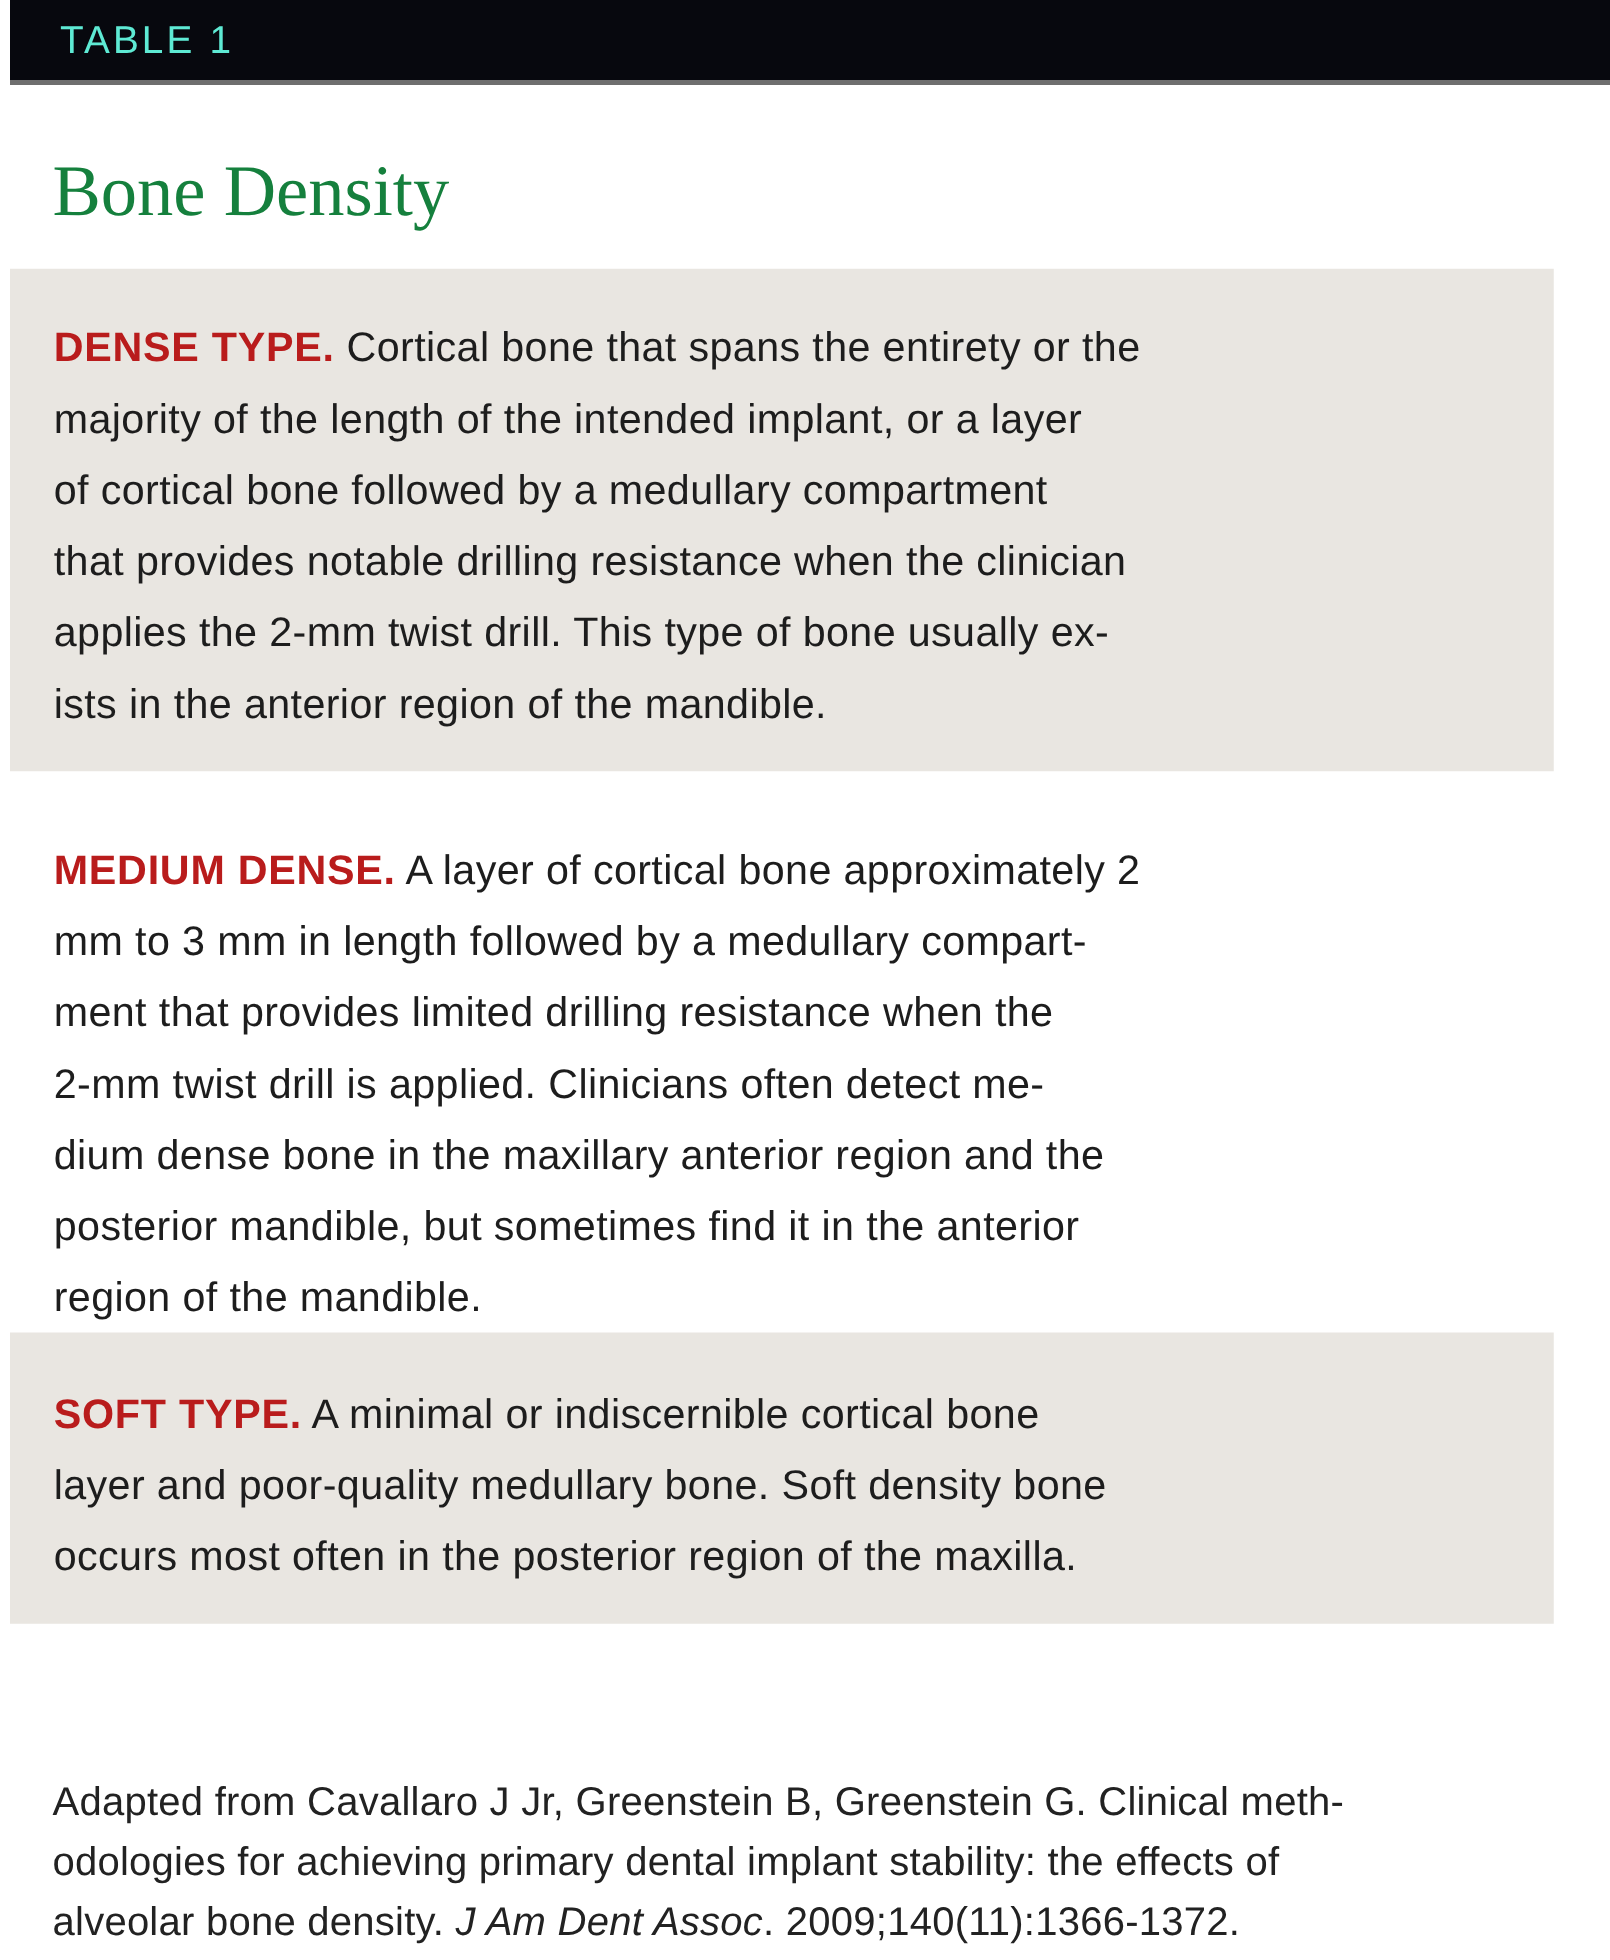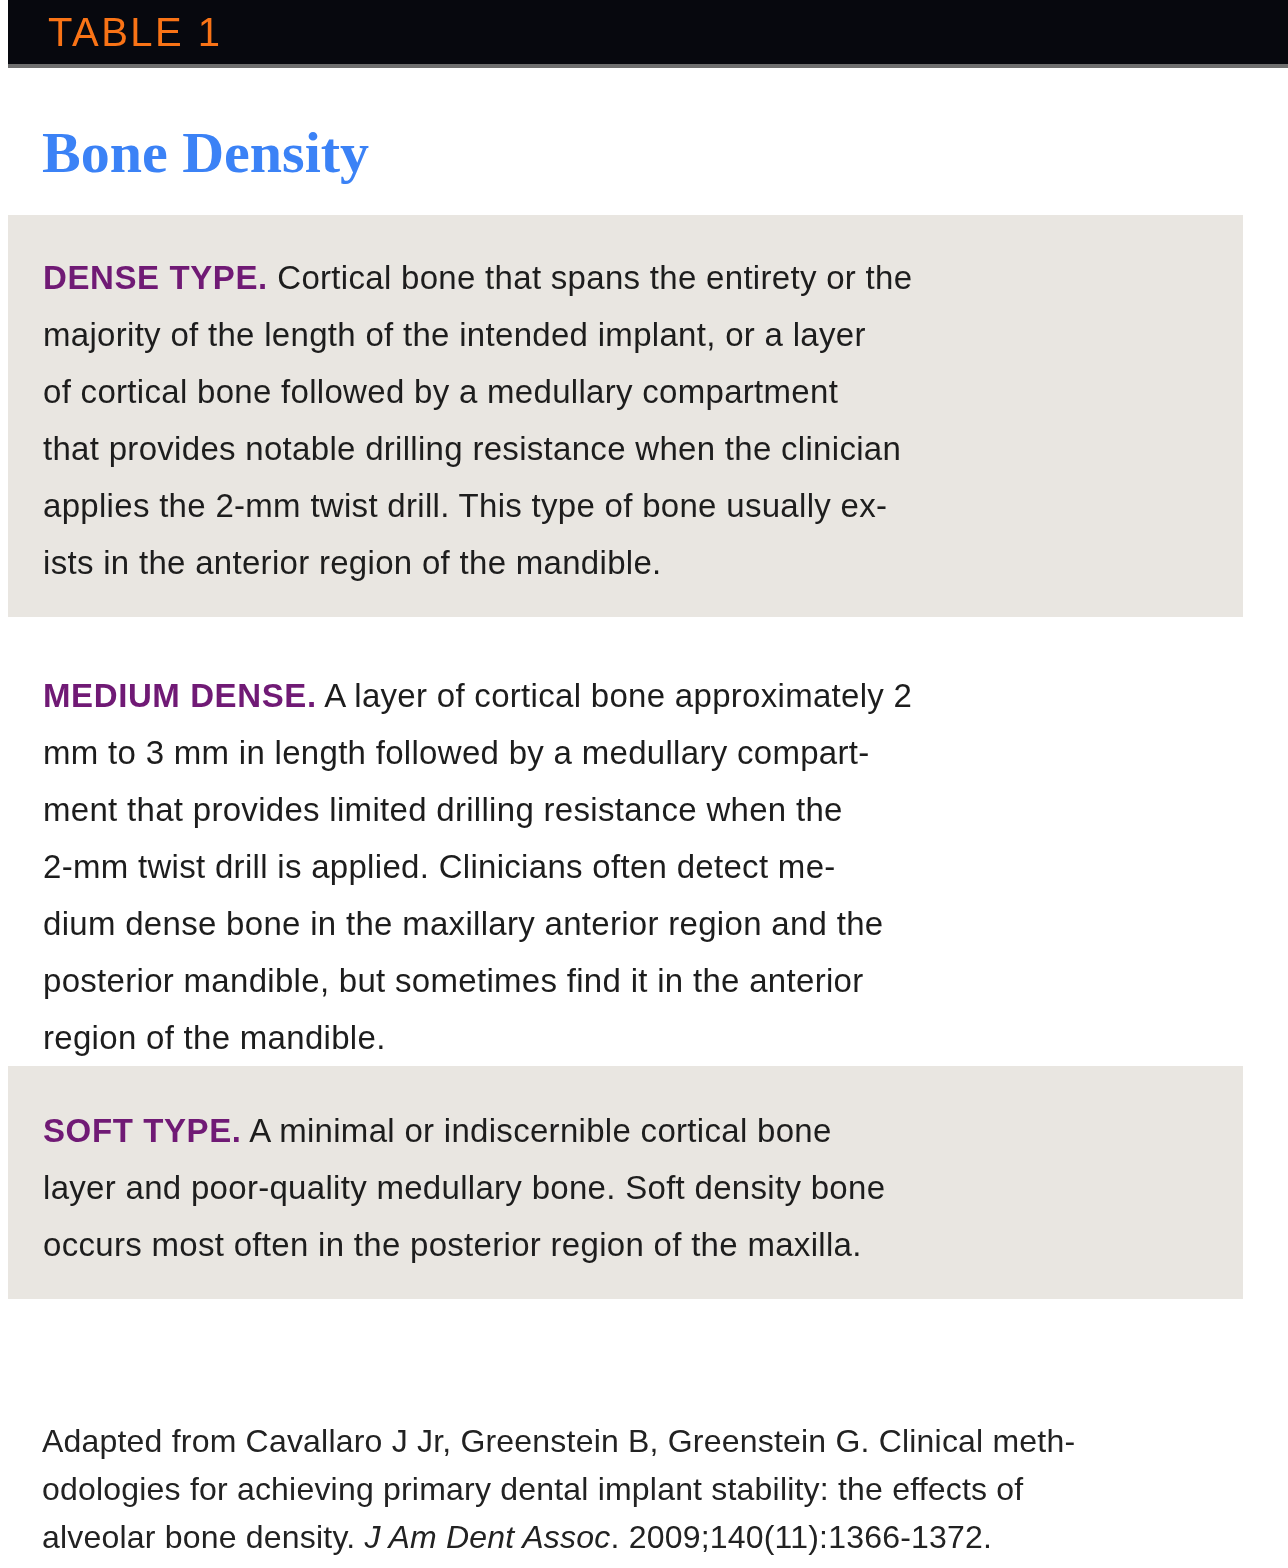--- a/index.html
+++ b/index.html
@@ -20,47 +20,47 @@
     margin-left: 8px;
     height: 68px;
     background: #07080e;
     border-bottom: 4px solid #6f6f6f;
     display: flex;
     align-items: center;
     padding-left: 40px;
     box-sizing: border-box;
   }
   .table-bar-label {
-    color: #f97316;
-    font-size: 40px;
+    color: #5eead4;
+    font-size: 31px;
     letter-spacing: 2.5px;
     font-weight: 400;
   }
   .doc-title {
     margin: 52px 0 0 42px;
     font-family: "Liberation Serif", serif;
-    font-weight: 700;
+    font-weight: 400;
     font-size: 58px;
     line-height: 1.15;
-    color: #3b82f6;
+    color: #15803d;
   }
   .section {
     margin-left: 8px;
     width: 1235px;
     box-sizing: border-box;
     padding: 34px 40px 26px 35px;
     font-size: 33px;
     line-height: 57px;
     letter-spacing: 0.3px;
     color: #1d1d1d;
   }
   .section .body-text { white-space: pre-line; }
   .section .lead {
     font-weight: 700;
-    color: #701a75;
+    color: #b91c1c;
     letter-spacing: 0.6px;
   }
   .section.shaded { background: #e9e6e1; }
   .section.first-shaded { margin-top: 28px; }
   .section.plain {
     padding-top: 0;
     padding-bottom: 0;
     margin-top: 50px;
   }
   .section.second-shaded {

